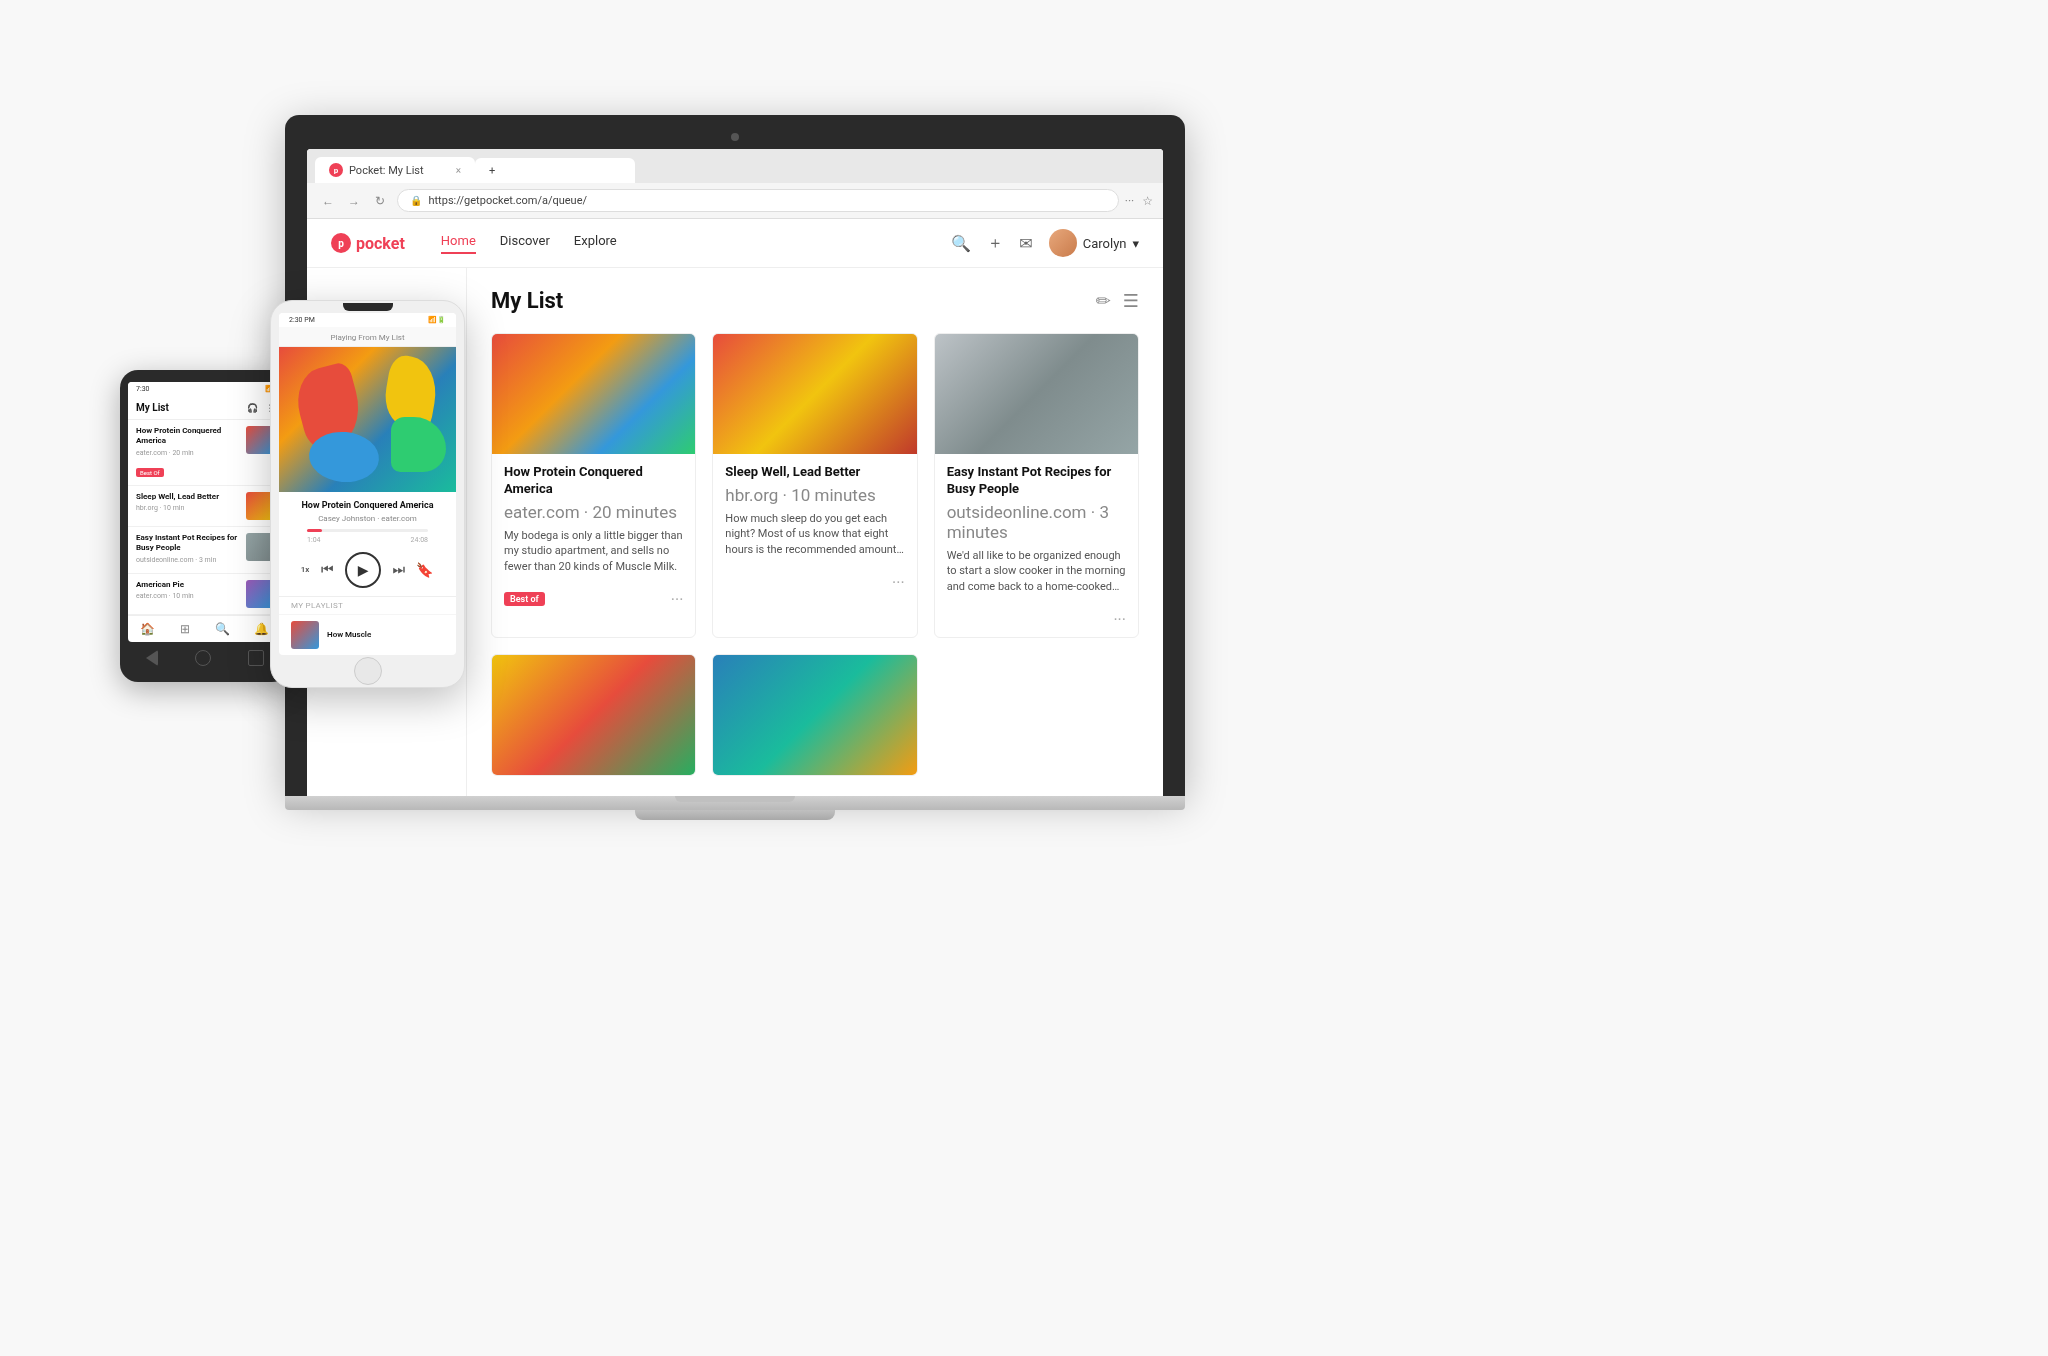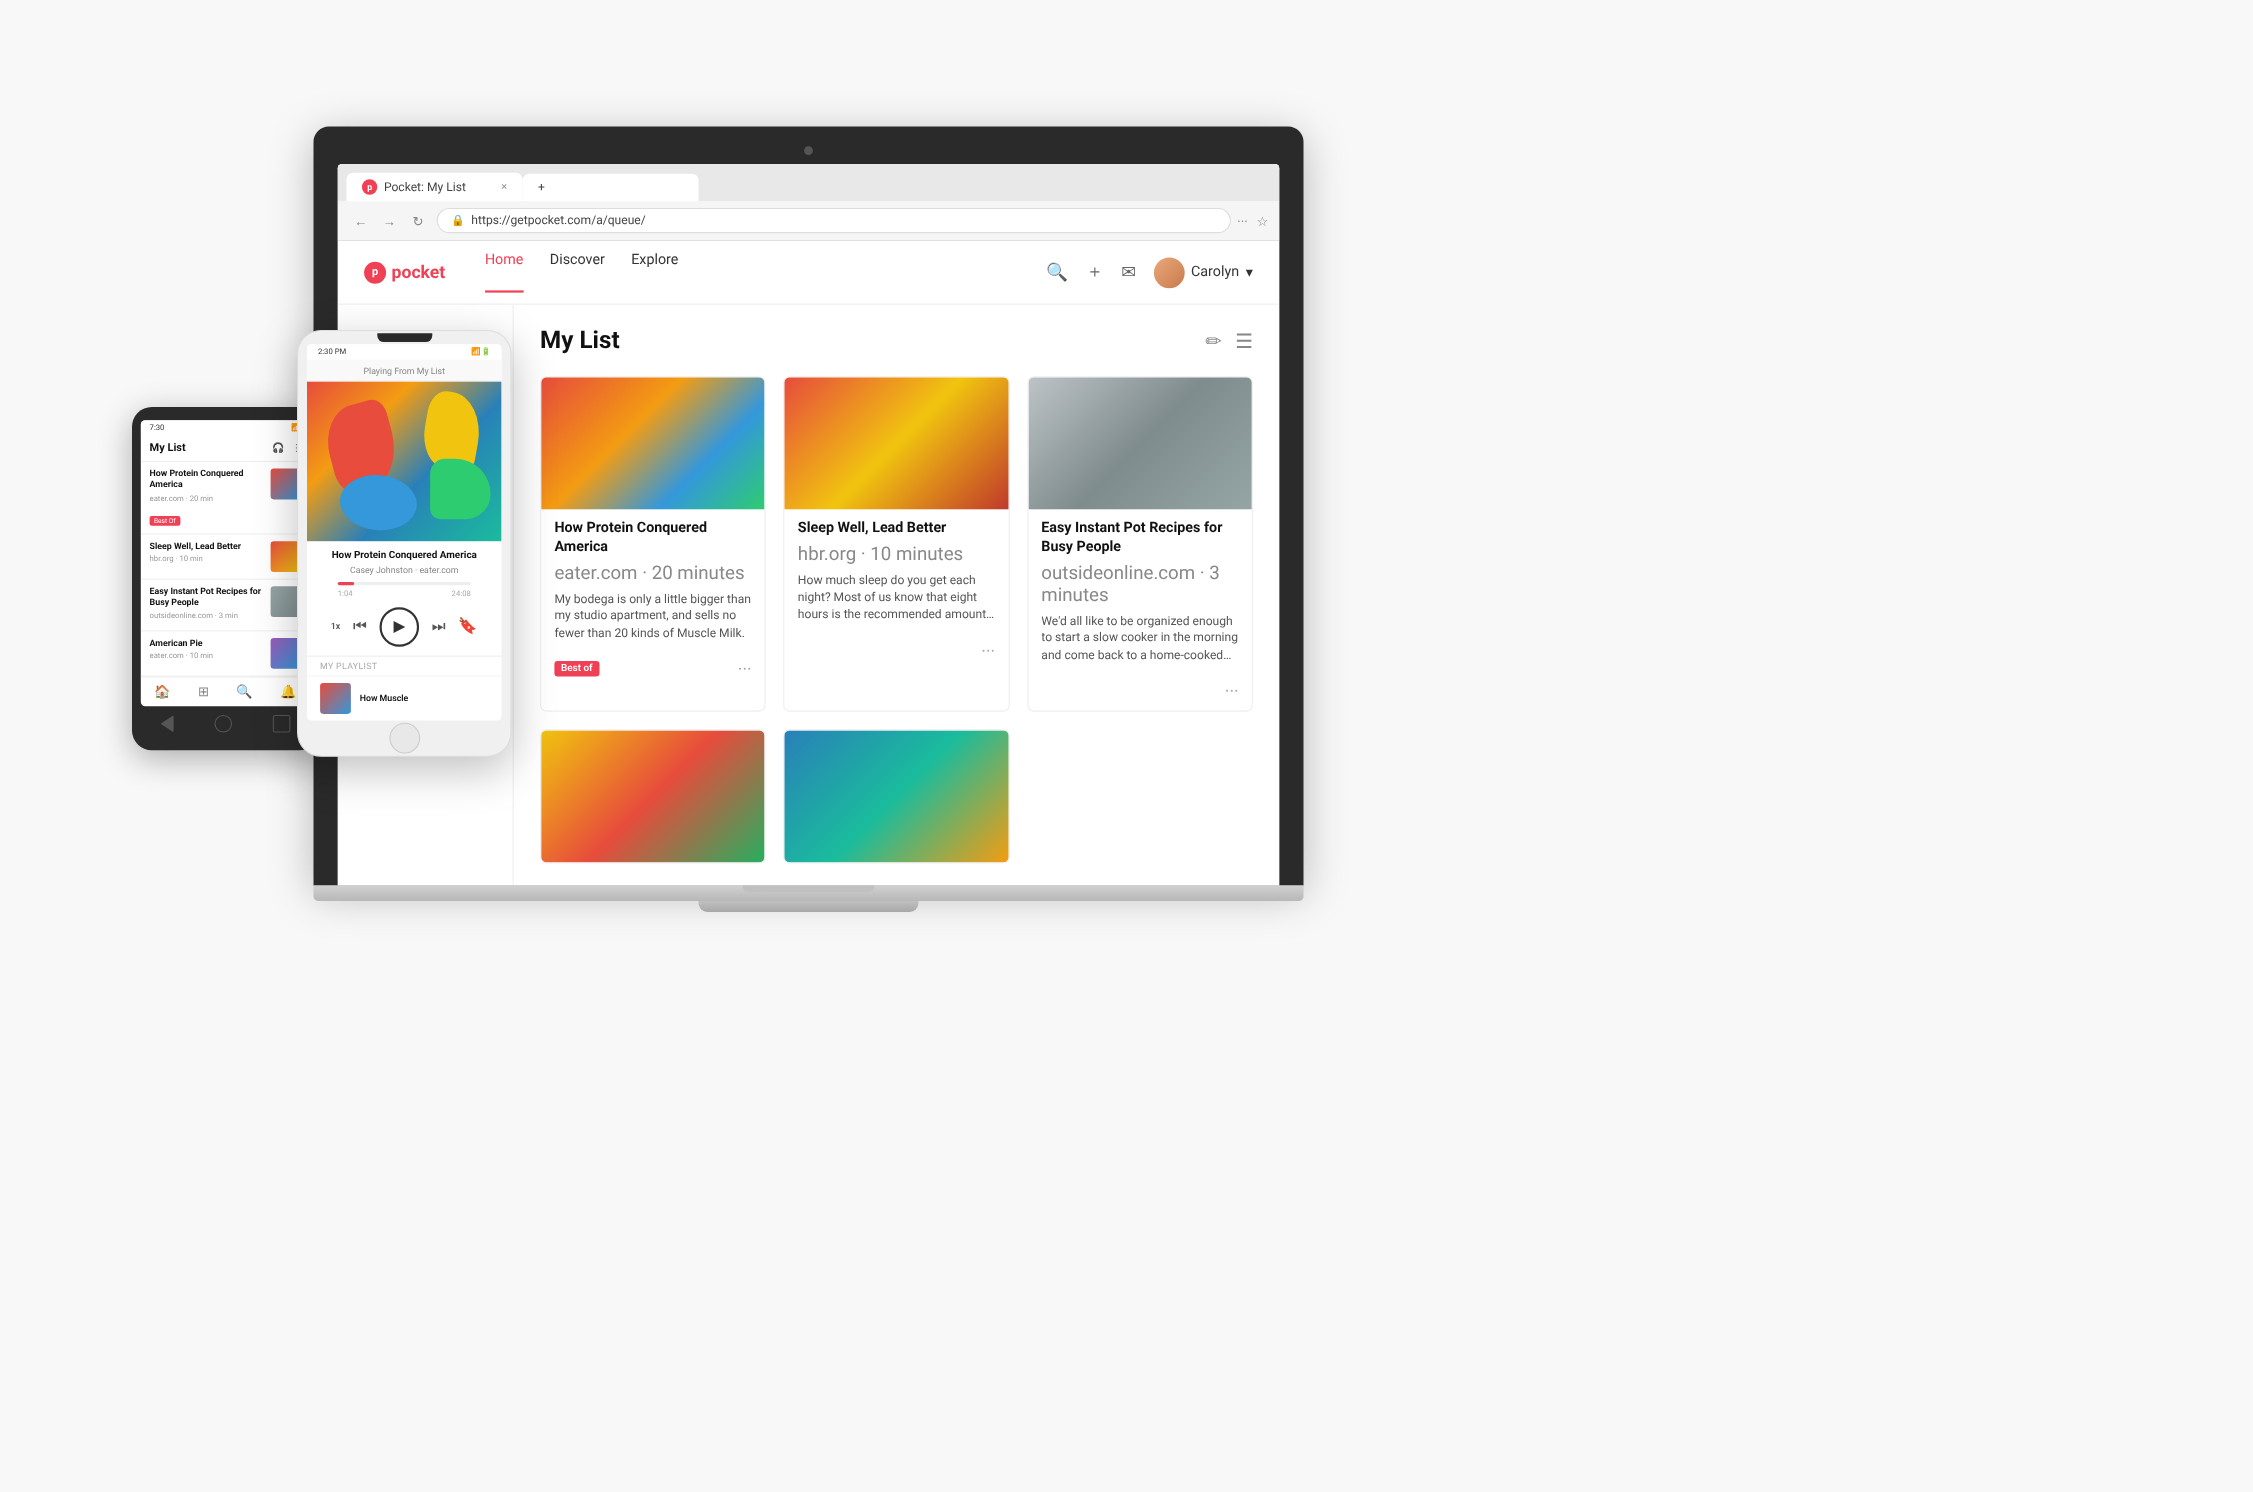--- a/index.html
+++ b/index.html
@@ -185,21 +185,21 @@
     .pocket-nav-links {
       display: flex;
       gap: 24px;
       margin-left: 16px;
     }
 
     .pocket-nav-link {
       font-size: 13px;
       color: #333;
       cursor: pointer;
-      padding-bottom: 20px;
+      padding-bottom: 4px;
     }
 
     .pocket-nav-link.active {
       color: #ef4056;
       border-bottom: 2px solid #ef4056;
     }
 
     .pocket-nav-right {
       margin-left: auto;
       display: flex;

